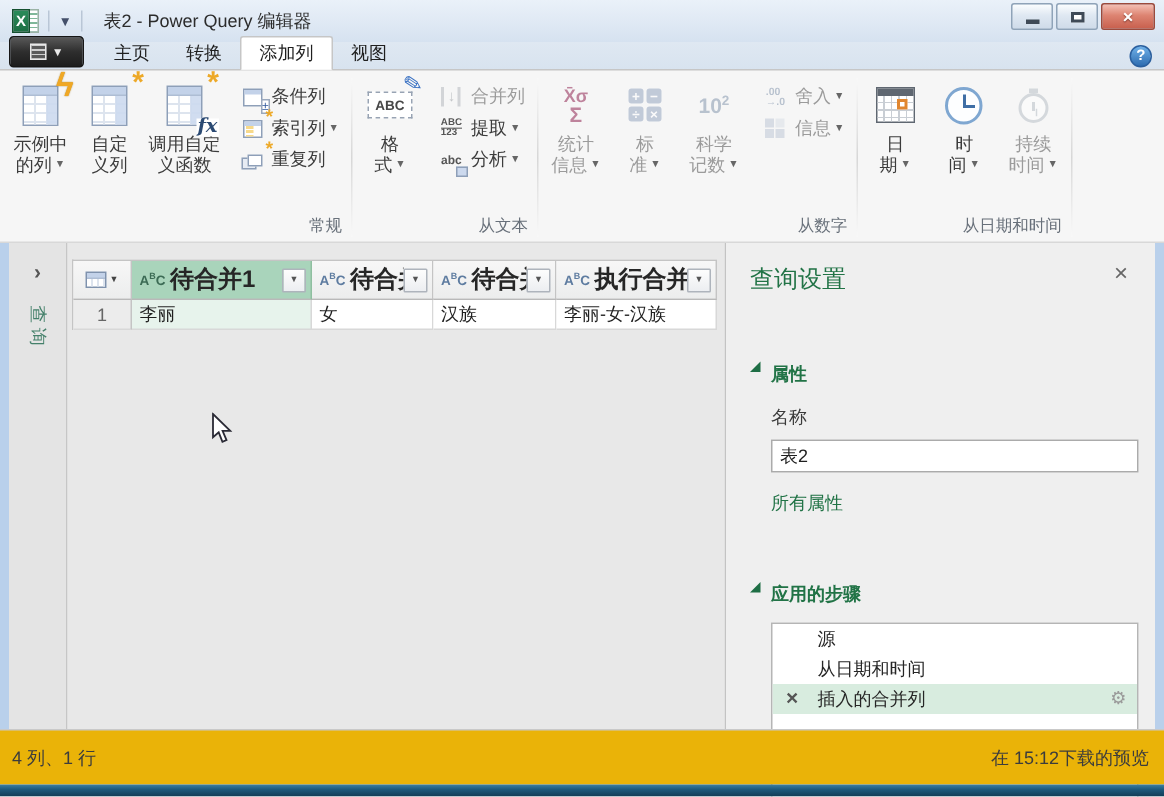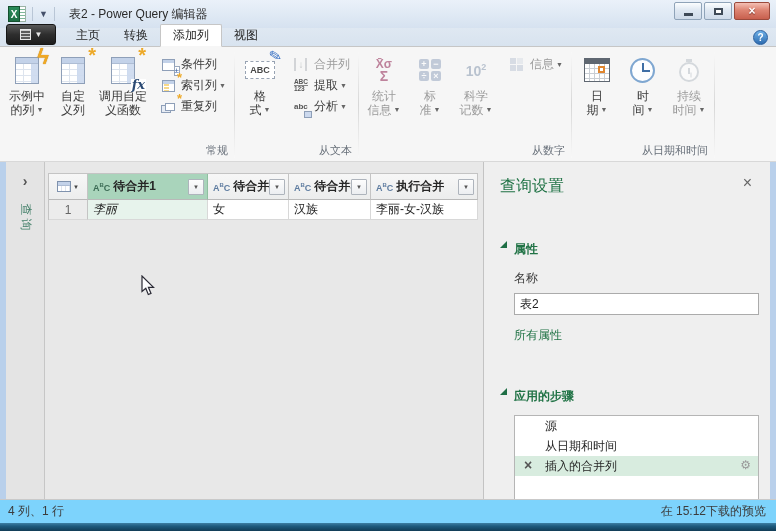--- a/index.html
+++ b/index.html
@@ -102,35 +102,35 @@
   .qsidebar { width:39px; background:#e4e4e4; border-right:1px solid #c6c6c6; display:flex; flex-direction:column; align-items:center; padding-top:12px; flex:0 0 auto; }
   .qexpand { font-size:14px; font-weight:bold; color:#555; line-height:14px; }
   .vlabel { margin-top:22px; transform:rotate(90deg); transform-origin:center; color:#44806a; font-size:12px; white-space:nowrap; letter-spacing:3px; }
   .dataarea { flex:1 1 auto; background:#e8e8e8; position:relative; overflow:hidden; }
 
   
   .grid { position:absolute; left:3px; top:11px; border-left:1px solid #c4c4c4; border-top:1px solid #c4c4c4; background:#fff; display:inline-block; box-shadow:0 0 0 0 transparent; }
   .hrow { display:flex; height:26px; }
   .hcell { border-right:1px solid #c4c4c4; border-bottom:1px solid #b9b9b9; background:linear-gradient(#f7f7f7,#eceded); display:flex; align-items:center; padding:0 3px 0 5px; position:relative; }
   .hcell.sel { background:#a9d4bb; border-right-color:#8fbfa0; }
-  .hname { font-weight:bold; color:#262626; font-size:12px; margin-left:3px; flex:1 1 auto; white-space:nowrap; overflow:hidden; }
+  .hname { font-weight:bold; color:#262626; font-size:16px; margin-left:3px; flex:1 1 auto; white-space:nowrap; overflow:hidden; }
   .tico { font-size:9px; font-weight:bold; color:#5e7ca0; line-height:9px; white-space:nowrap; }
   .tico sup { font-size:6px; }
   .hcell.sel .tico { color:#3c6b55; }
   .fbtn { width:16px; height:16px; border:1px solid #aeb4bc; background:linear-gradient(#fdfdfd,#eceef1); display:flex; align-items:center; justify-content:center; border-radius:1px; flex:0 0 auto; }
   .fbtn span { font-size:6px; color:#555; }
   .corner { width:39px; justify-content:center; padding:0 2px; }
   .cico { width:14px; height:11px; background:#fff; border:1px solid #7f92ad; position:relative; display:block; }
   .cico::before { content:""; position:absolute; left:0; right:0; top:0; height:3px; background:#c3d2e9; border-bottom:1px solid #aebdd4; }
   .cico::after { content:""; position:absolute; left:0; right:0; top:4px; bottom:0; background-image:repeating-linear-gradient(to right, transparent 0 3px, #dde4ee 3px 4px); }
   .cdd { font-size:6px; color:#444; margin-left:2px; }
   .drow { display:flex; height:20px; }
   .dcell { border-right:1px solid #d8d8d8; border-bottom:1px solid #d8d8d8; background:#fff; display:flex; align-items:center; padding-left:5px; font-size:12px; color:#1f1f1f; white-space:nowrap; overflow:hidden; }
   .dcell.rownum { background:#ececec; color:#666; justify-content:center; padding-left:0; border-right:1px solid #c4c4c4; }
-  .dcell.selcell { background:#e7f3ec;font-style:italic; }
+  .dcell.selcell { background:#e7f3ec; }
   .w0{width:39px;} .w1{width:120px;} .w2{width:81px;} .w3{width:82px;} .w4{width:107px;}
 
   
   .panel { width:287px; background:#efefef; border-left:1px solid #c3c3c3; padding:14px 18px 0 16px; flex:0 0 auto; }
   .phead { display:flex; justify-content:space-between; align-items:flex-start; }
   .ptitle { color:#217346; font-size:16px; }
   .pclose { color:#666; font-size:16px; line-height:14px; }
   .psec { margin-top:44px; display:flex; align-items:flex-start; }
   .exp { width:0; height:0; border-left:7px solid transparent; border-bottom:7px solid #1e6e45; display:inline-block; margin-right:7px; }
   .psec b { color:#217346; font-size:12px; }
@@ -138,21 +138,21 @@
   .plab { color:#3a3a3a; font-size:12px; margin-bottom:6px; }
   .pinput { width:245px; height:22px; border:1px solid #ababab; background:#fff; font-family:"Liberation Sans",sans-serif; font-size:12px; padding:1px 5px; color:#1f1f1f; }
   .plink { margin:12px 0 0 14px; color:#217346; font-size:12px; }
   .steps { margin:10px 0 0 14px; width:245px; height:122px; background:#fff; border:1px solid #b5b5b5; overflow:hidden; }
   .step { height:20px; display:flex; align-items:center; padding-left:30px; font-size:12px; color:#262626; position:relative; }
   .step.selected { background:#d8ecdf; }
   .sdel { position:absolute; left:9px; top:1px; color:#555; font-size:14px; font-weight:bold; }
   .sgear { position:absolute; right:7px; top:2px; color:#9a9a9a; font-size:12px; }
 
   
-  .statusbar { height:24px; background:#7dd3fc; border-top:1px solid #c9c9c9; display:flex; align-items:center; justify-content:space-between; padding:0 10px 0 8px; font-size:12px; color:#3c3c3c; flex:0 0 auto; }
+  .statusbar { height:37px; background:#eab308; border-top:1px solid #c9c9c9; display:flex; align-items:center; justify-content:space-between; padding:0 10px 0 8px; font-size:12px; color:#3c3c3c; flex:0 0 auto; }
   .bottomedge { height:8px; background:linear-gradient(#3d7fa3,#1d5a7d 40%,#123c55); flex:0 0 auto; }
 
   .cursor { position:absolute; left:141px; top:275px; z-index:30; }
 </style>
 </head>
 <body>
 
 <div class="window">
 
   <div class="titlebar">
@@ -361,20 +361,30 @@
               <span>科学</span>
             </span>
           <span class="lbl">
               <span>记数</span>
               <span class="dd">▼</span>
             </span>
         </div>
         <div class="sstack">
           <div class="rbtn-sm dis">
             <span class="sico">
+                <span class="roundico">
+                  <span>.00</span>
+                  <span>→.0</span>
+                </span>
+              </span>
+            <span class="slab">舍入</span>
+            <span class="dd">▼</span>
+          </div>
+          <div class="rbtn-sm dis">
+            <span class="sico">
                 <span class="infoico">
                   <i></i>
                   <i></i>
                   <i></i>
                   <i></i>
                 </span>
               </span>
             <span class="slab">信息</span>
             <span class="dd">▼</span>
           </div>

